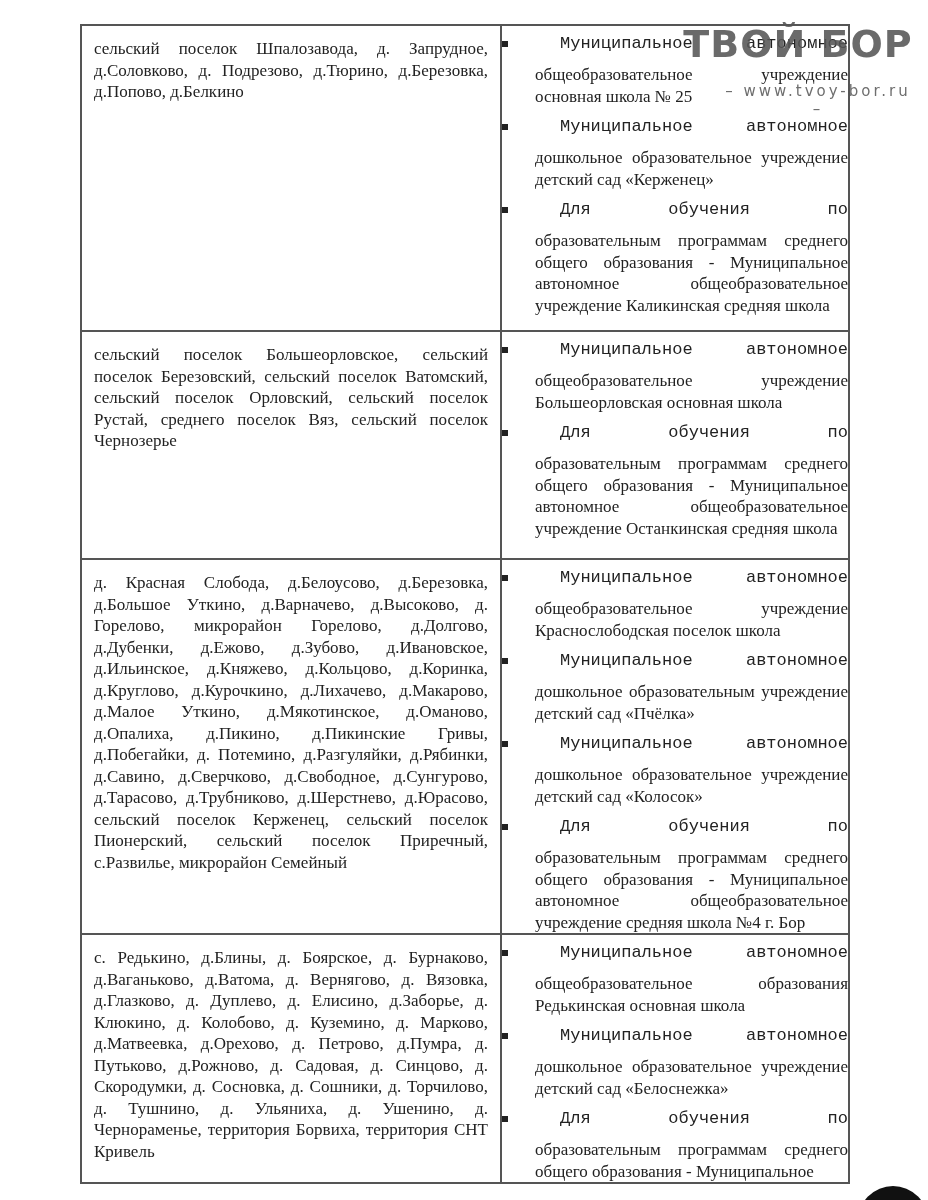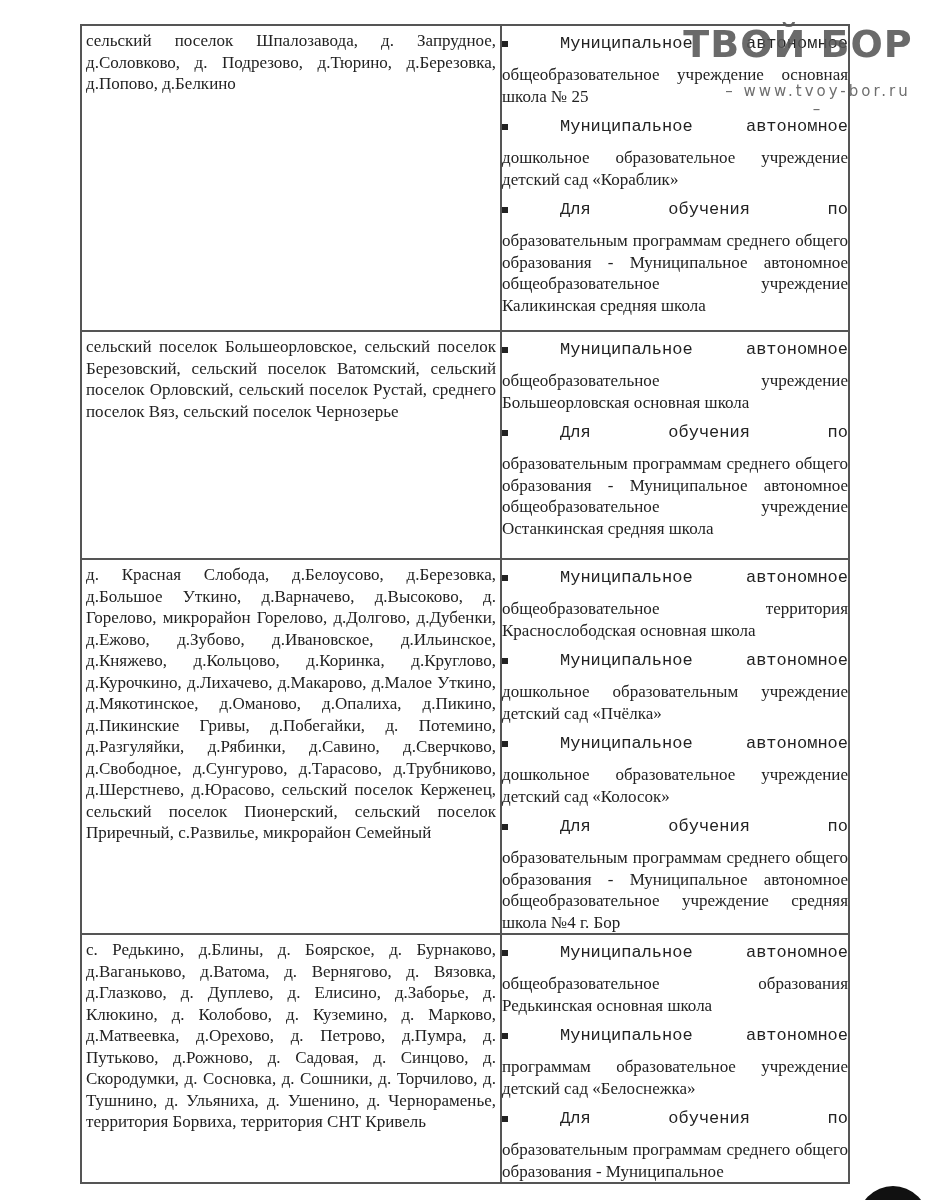--- a/index.html
+++ b/index.html
@@ -39,21 +39,21 @@
       padding: 2px 10px 4px 8px;
     }
     td.col-right {
       width: 346px;
       padding: 4px 10px 0 14px;
     }
     .localities {
       font-size: 17px;
       line-height: 21.5px;
       text-align: justify;
-      margin: 4px;
+      margin: 12px;
     }
     .inst {
       margin: 0;
       font-size: 17px;
       line-height: 21.5px;
     }
     .inst-line1 {
       display: flex;
       align-items: baseline;
       justify-content: space-between;
@@ -75,20 +75,21 @@
     }
     .inst-line1 .words {
       flex: 1;
       display: flex;
       justify-content: space-between;
     }
     .inst-rest {
       text-align: justify;
       text-align-last: left;
       margin-top: 4px;
+      margin-left: 33px;
     }
     .inst + .inst { margin-top: 4px; }
     .row-1 td { height: 304px; }
     .row-2 td { height: 226px; }
     .row-3 td { height: 366px; }
     .row-4 td { height: 244px; }
     .row-4 td { overflow: hidden; }
 
     .watermark {
       position: absolute;
@@ -149,21 +150,21 @@
             <div class="inst-rest">общеобразовательное учреждение основная школа № 25</div>
           </div>
           <div class="inst">
             <div class="inst-line1">
               <span class="bullet"></span>
               <span class="words">
                 <span class="w">Муниципальное</span>
                 <span class="w">автономное</span>
               </span>
             </div>
-            <div class="inst-rest">дошкольное образовательное учреждение детский сад «Кораблик»</div>
+            <div class="inst-rest">дошкольное образовательное учреждение детский сад «Керженец»</div>
           </div>
           <div class="inst">
             <div class="inst-line1">
               <span class="bullet"></span>
               <span class="words">
                 <span class="w">Для</span>
                 <span class="w">обучения</span>
                 <span class="w">по</span>
               </span>
             </div>
@@ -207,21 +208,21 @@
         </td>
         <td class="col-right">
           <div class="inst">
             <div class="inst-line1">
               <span class="bullet"></span>
               <span class="words">
                 <span class="w">Муниципальное</span>
                 <span class="w">автономное</span>
               </span>
             </div>
-            <div class="inst-rest">общеобразовательное территория Краснослободская основная школа</div>
+            <div class="inst-rest">общеобразовательное учреждение Краснослободская поселок школа</div>
           </div>
           <div class="inst">
             <div class="inst-line1">
               <span class="bullet"></span>
               <span class="words">
                 <span class="w">Муниципальное</span>
                 <span class="w">автономное</span>
               </span>
             </div>
             <div class="inst-rest">дошкольное образовательным учреждение детский сад «Пчёлка»</div>
@@ -266,21 +267,21 @@
             <div class="inst-rest">общеобразовательное образования Редькинская основная школа</div>
           </div>
           <div class="inst">
             <div class="inst-line1">
               <span class="bullet"></span>
               <span class="words">
                 <span class="w">Муниципальное</span>
                 <span class="w">автономное</span>
               </span>
             </div>
-            <div class="inst-rest">программам образовательное учреждение детский сад «Белоснежка»</div>
+            <div class="inst-rest">дошкольное образовательное учреждение детский сад «Белоснежка»</div>
           </div>
           <div class="inst">
             <div class="inst-line1">
               <span class="bullet"></span>
               <span class="words">
                 <span class="w">Для</span>
                 <span class="w">обучения</span>
                 <span class="w">по</span>
               </span>
             </div>

